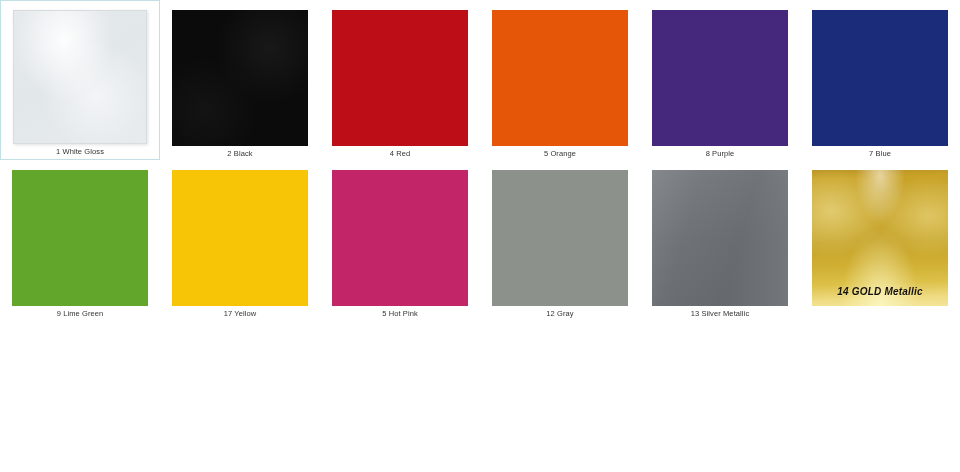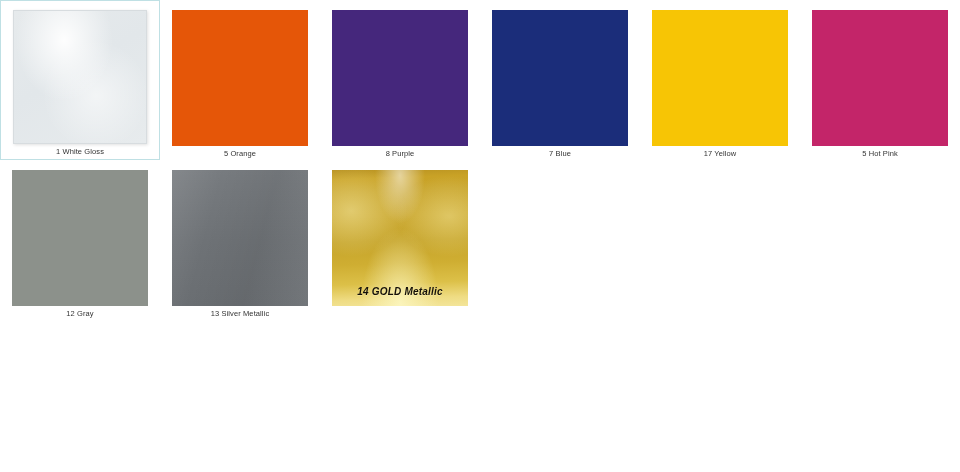--- a/index.html
+++ b/index.html
@@ -153,30 +153,42 @@
   <span class="tick t1"></span>
   <span class="tick t2"></span>
 </div>
 
 <div id="swatch-grid">
     <div class="swatch-cell selected" style="border-color: rgb(191, 224, 228);">
       <div class="swatch-chip finish-gloss-white"></div>
       <div class="swatch-label">1 White Gloss</div>
     </div>
     <div class="swatch-cell">
+      <div class="swatch-chip finish-gloss-black"></div>
+      <div class="swatch-label">2 Black</div>
+    </div>
+    <div class="swatch-cell">
+      <div class="swatch-chip finish-flat" style="background: rgb(189, 13, 23);"></div>
+      <div class="swatch-label">4 Red</div>
+    </div>
+    <div class="swatch-cell">
       <div class="swatch-chip finish-flat" style="background: rgb(229, 86, 8);"></div>
       <div class="swatch-label">5 Orange</div>
     </div>
     <div class="swatch-cell">
       <div class="swatch-chip finish-flat" style="background: rgb(69, 39, 124);"></div>
       <div class="swatch-label">8 Purple</div>
     </div>
     <div class="swatch-cell">
       <div class="swatch-chip finish-flat" style="background: rgb(27, 45, 122);"></div>
       <div class="swatch-label">7 Blue</div>
+    </div>
+    <div class="swatch-cell">
+      <div class="swatch-chip finish-flat" style="background: rgb(98, 166, 43);"></div>
+      <div class="swatch-label">9 Lime Green</div>
     </div>
     <div class="swatch-cell">
       <div class="swatch-chip finish-flat" style="background: rgb(247, 197, 5);"></div>
       <div class="swatch-label">17 Yellow</div>
     </div>
     <div class="swatch-cell">
       <div class="swatch-chip finish-flat" style="background: rgb(195, 37, 105);"></div>
       <div class="swatch-label">5 Hot Pink</div>
     </div>
     <div class="swatch-cell">

